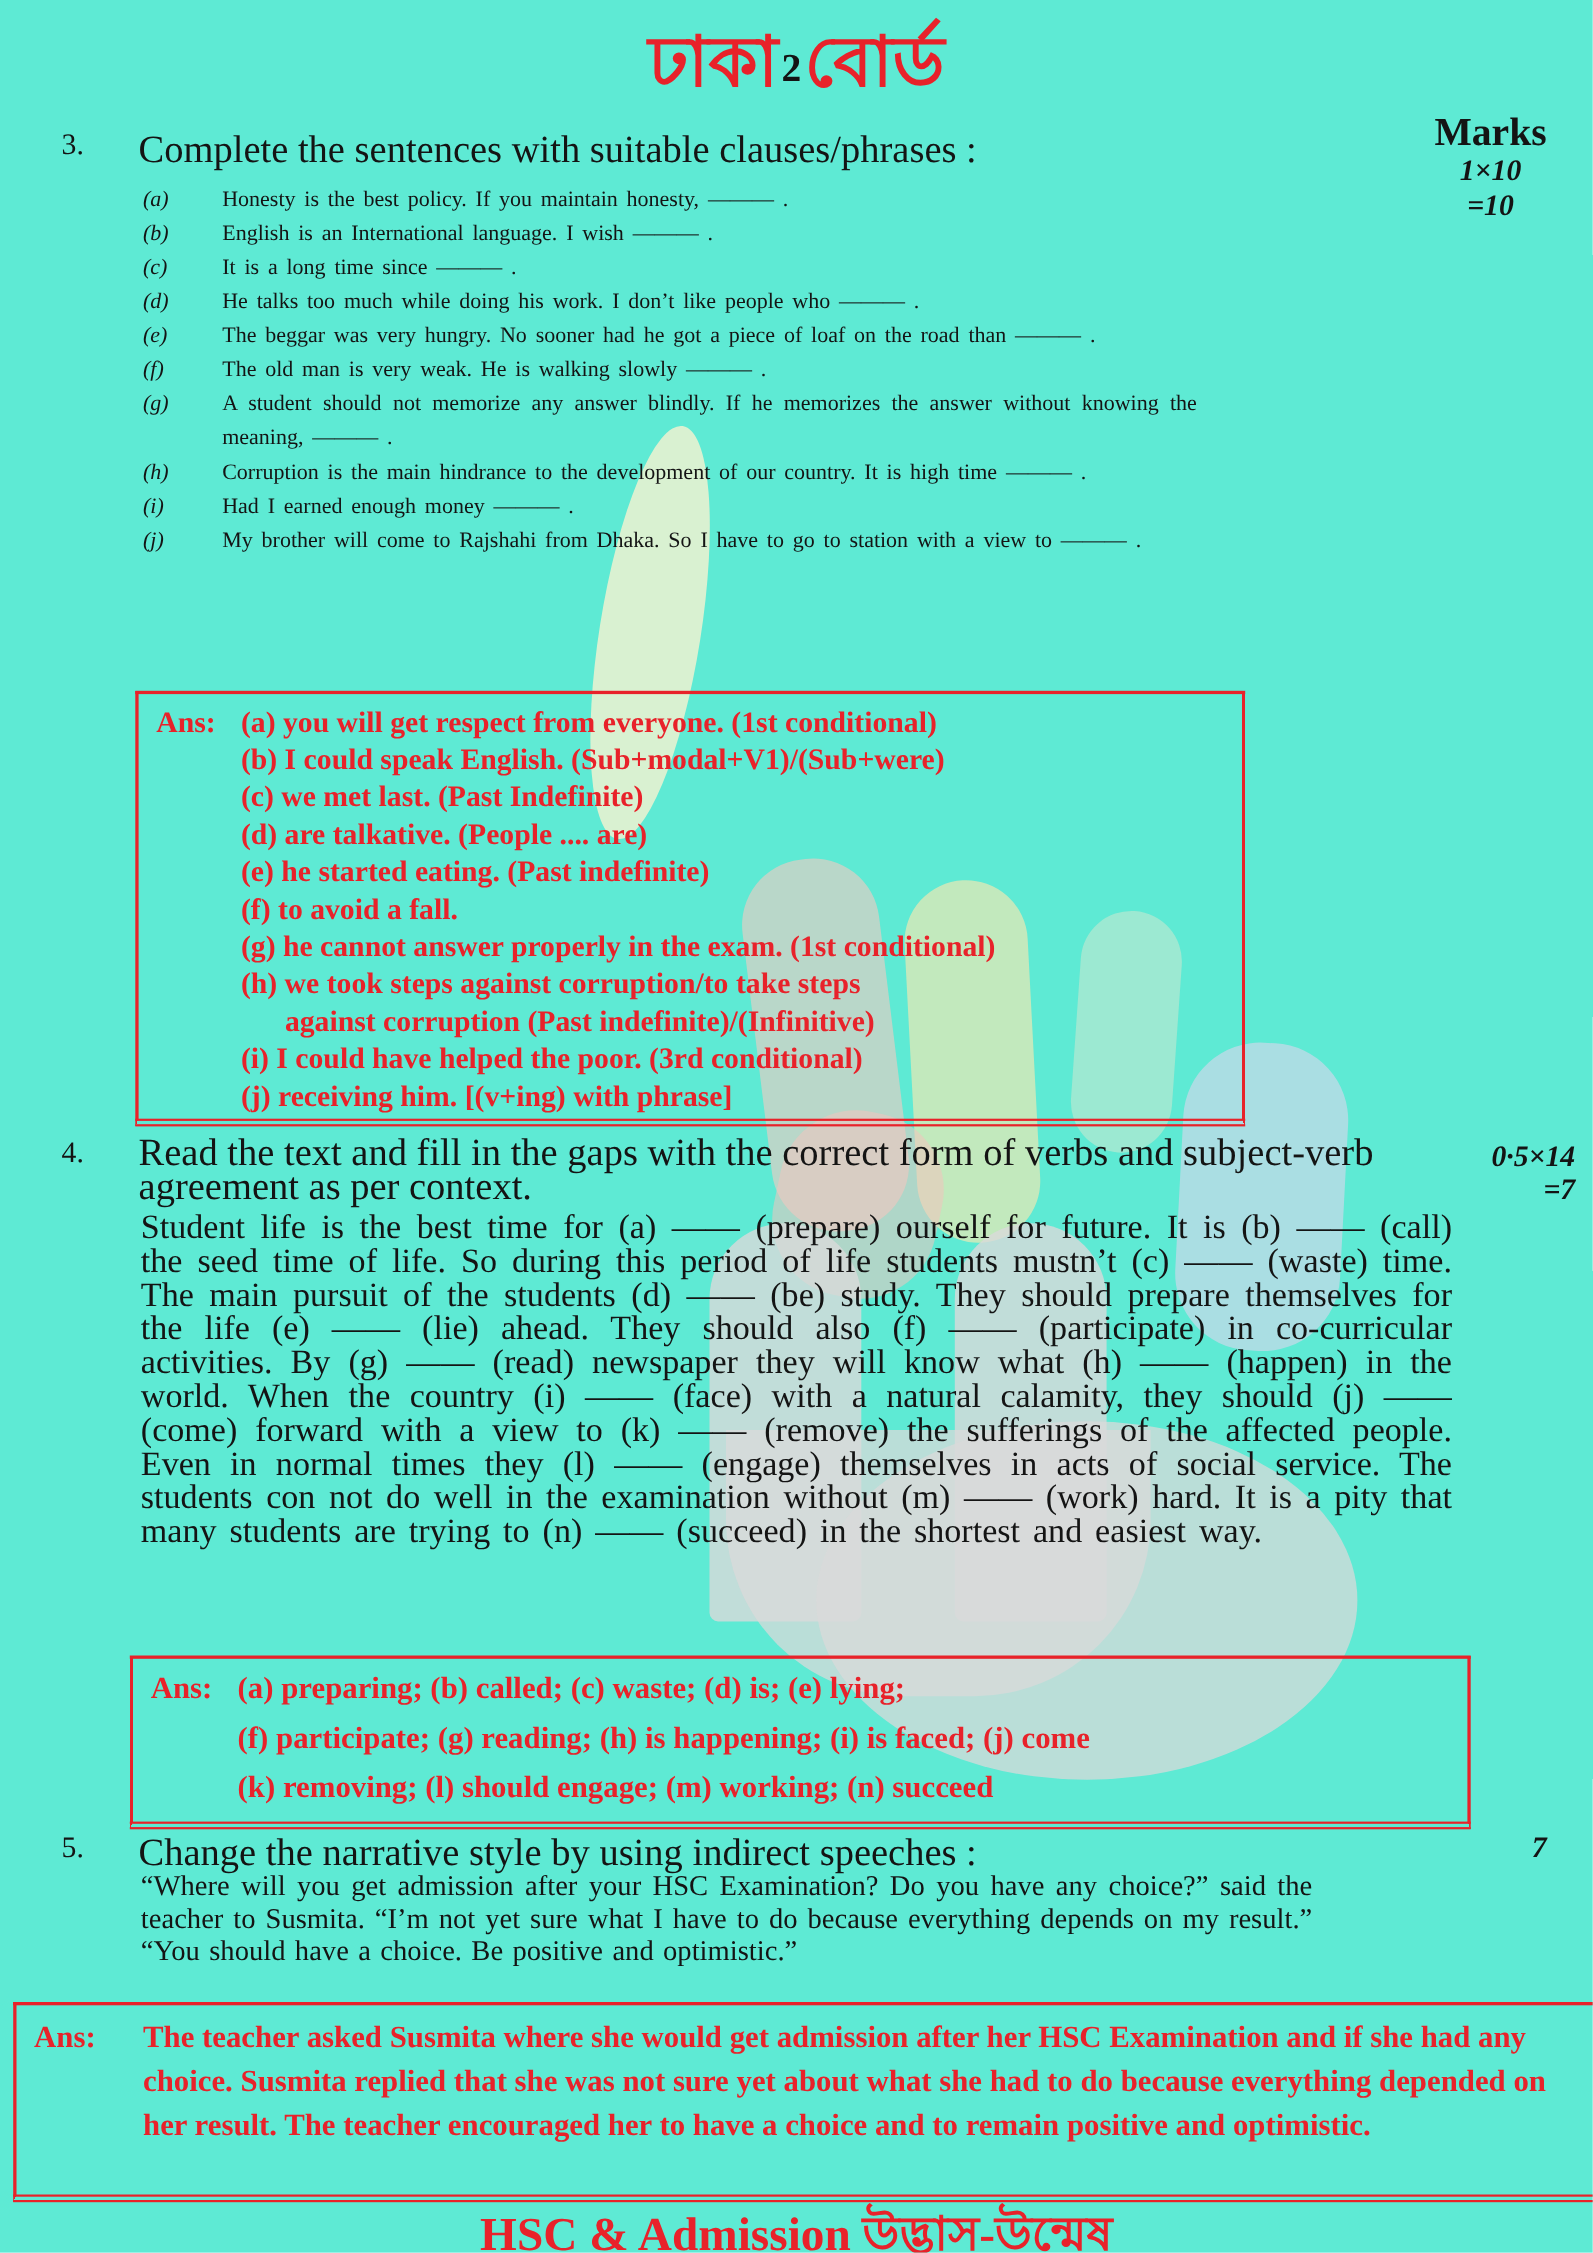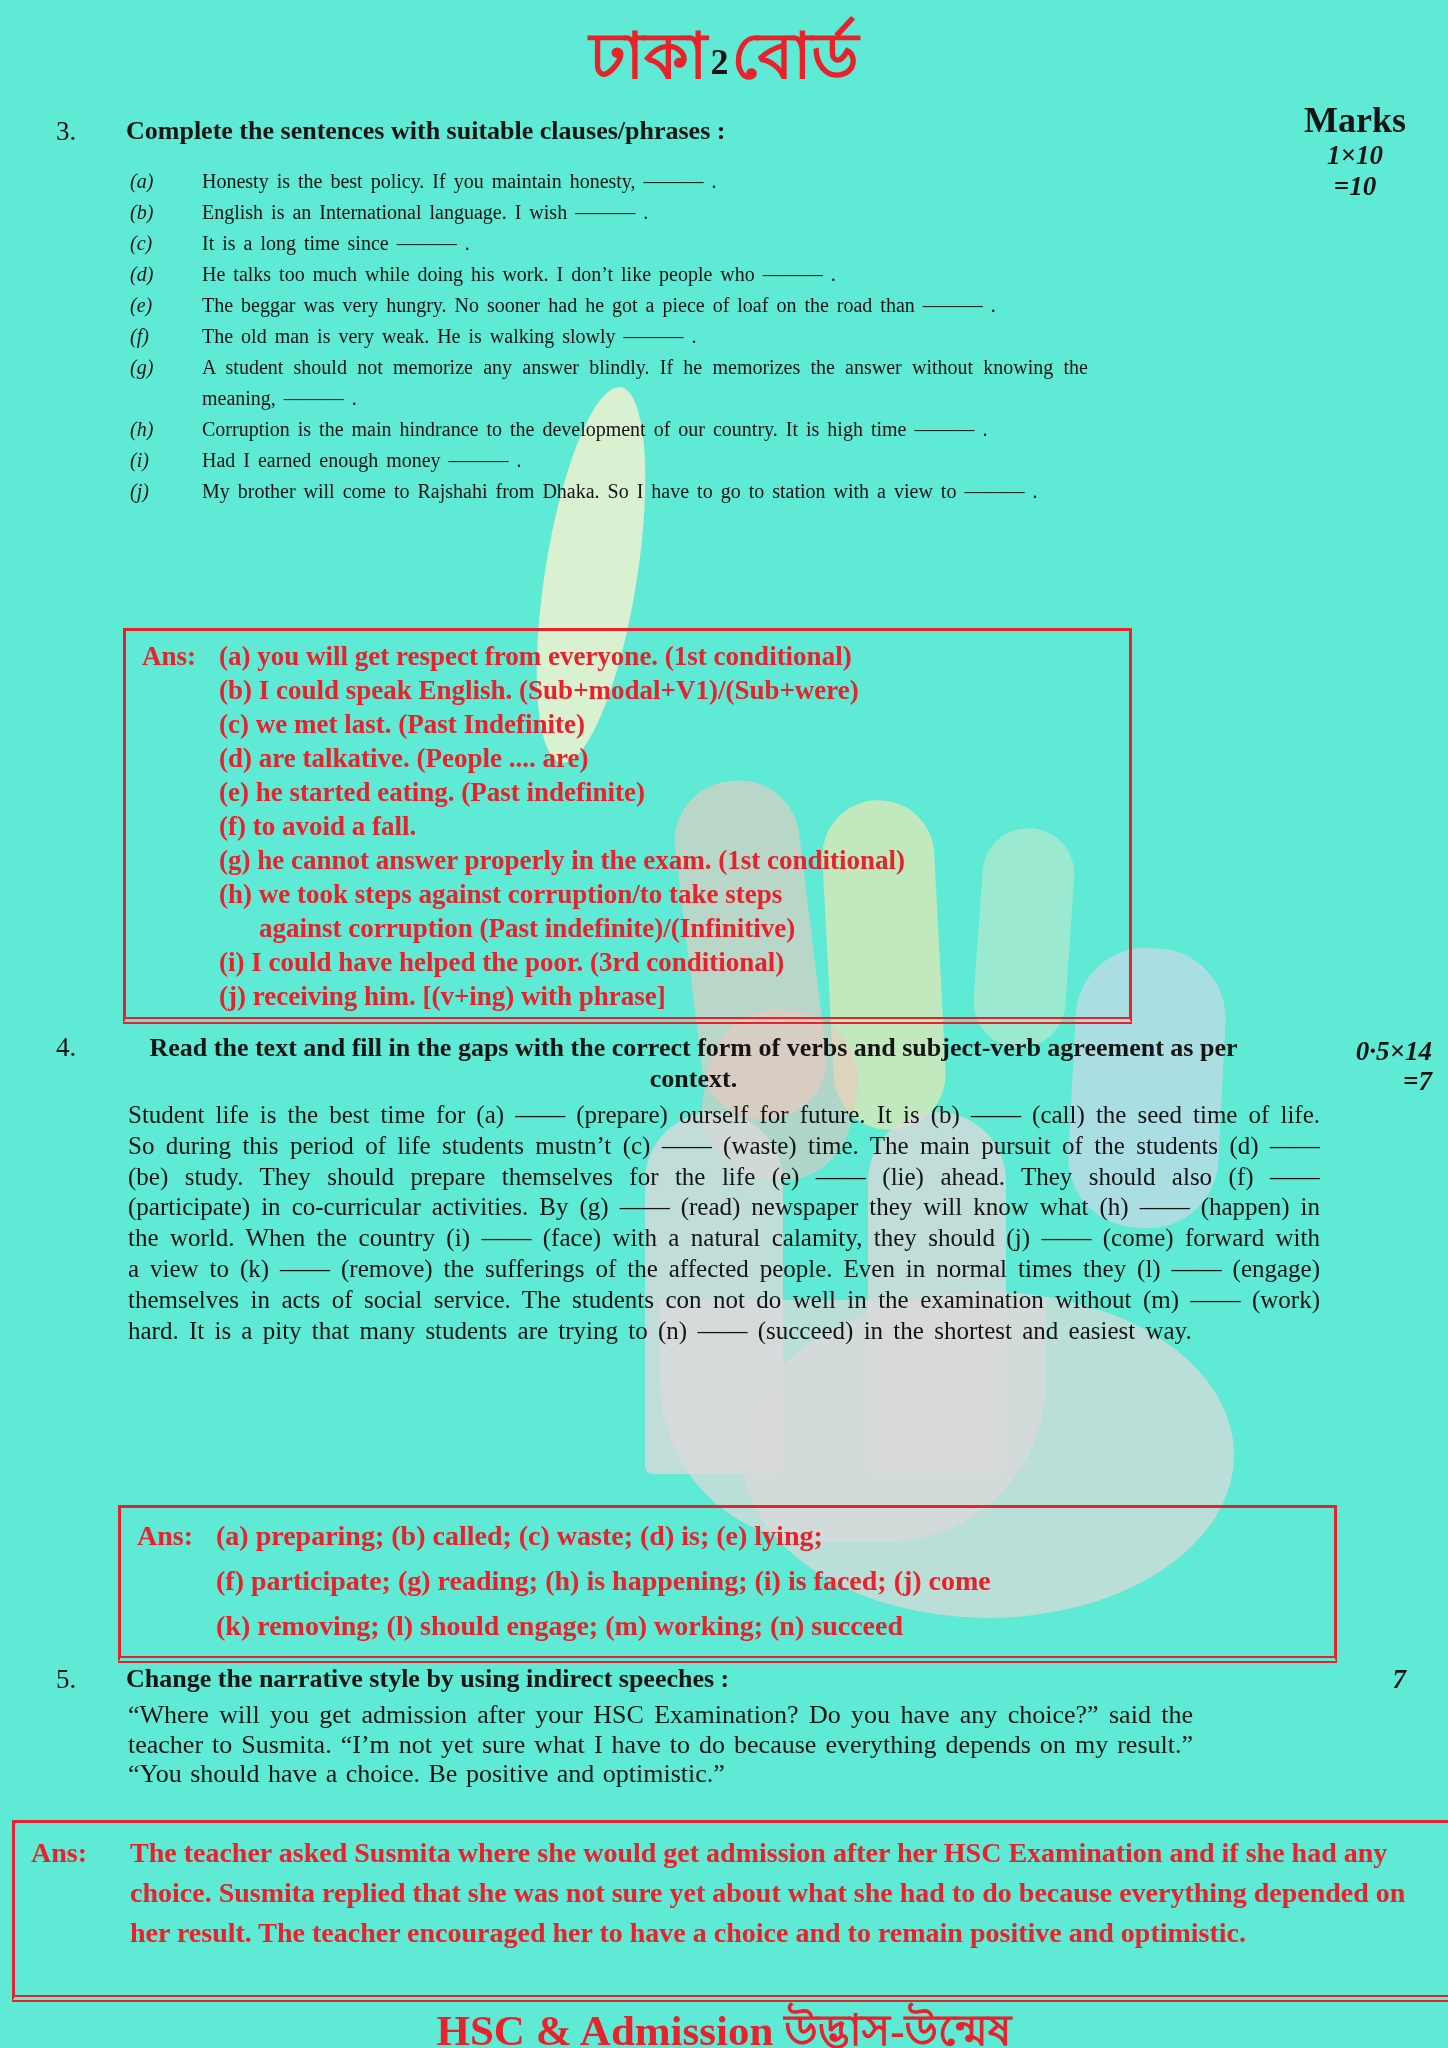--- a/index.html
+++ b/index.html
@@ -26,34 +26,34 @@
   .wm-circle{left:742px;top:1292px;width:492px;height:326px;background:#d9d9d9;border-radius:50%;opacity:.75;}
   
   .ct{position:absolute;z-index:1;}
   .board-title{top:18px;left:0;width:100%;text-align:center;color:var(--accent-red);font-weight:bold;font-size:64px;line-height:78px;}
   .board-title .sep{color:var(--text-black);font-size:36px;position:relative;top:-4px;margin:0 3px;font-weight:bold;}
   .marks-header{top:100px;right:8px;width:170px;text-align:center;font-weight:bold;line-height:1.12;}
   .marks-header .m-label{font-size:36px;display:block;}
   .marks-header .m-val{font-size:27px;font-style:italic;display:block;}
   .q-head{left:0;width:100%;height:40px;}
   .q-num{position:absolute;left:56px;top:0;font-size:27px;}
-  .q-title{position:absolute;left:126px;top:0;font-size:26px;font-weight:bold;text-align:center;}
+  .q-title{position:absolute;left:126px;top:0;font-size:35px;font-weight:normal;}
   .q3-head{top:116px;}
   .q3-items{top:166px;left:130px;width:958px;height:464px;overflow:hidden;font-size:20px;line-height:31px;}
   .q-item{padding-left:72px;text-indent:-72px;text-align:justify;word-spacing:3px;}
   .q-item .q-label{display:inline-block;width:72px;text-indent:0;font-style:italic;}
   .ans-box{border:3px solid var(--accent-red);border-bottom:7px double var(--accent-red);color:var(--accent-red);font-weight:bold;background:transparent;padding-left:15px;}
   .ans-label{position:absolute;left:16px;top:8px;}
   .ans3{top:628px;left:123px;width:988px;height:386px;font-size:27px;line-height:34px;}
   .ans3 .lines{margin:8px 10px 0 78px;}
   .ans3 .cont{padding-left:40px;}
   .q4-head{top:1032px;}
   .q4-head .q-title{width:1135px;line-height:31px;}
   .q4-marks{top:1036px;right:16px;width:130px;text-align:right;font-weight:bold;font-style:italic;font-size:27px;line-height:30px;}
-  .q4-passage{top:1100px;left:128px;width:1192px;height:402px;overflow:hidden;font-size:25px;line-height:30.8px;text-align:justify;word-spacing:4px;}
+  .q4-passage{top:1100px;left:128px;width:1192px;height:402px;overflow:hidden;font-size:31px;line-height:30.8px;text-align:justify;word-spacing:4px;}
   .ans4{top:1505px;left:118px;width:1198px;height:148px;font-size:28px;line-height:45px;}
   .ans4 .ans-label{top:5px;}
   .ans4 .lines{margin:5px 10px 0 80px;}
   .q5-head{top:1664px;}
   .q5-mark{position:absolute;right:42px;top:0;font-size:27px;font-weight:bold;font-style:italic;}
   .q5-passage{top:1700px;left:128px;width:1065px;height:120px;overflow:hidden;font-size:26px;line-height:29.5px;font-weight:normal;text-align:justify;word-spacing:2px;}
   .ans5{top:1820px;left:12px;width:1422px;height:172px;font-size:28px;line-height:40px;}
   .ans5 .ans-label{top:10px;}
   .ans5 .text{margin:10px 14px 0 100px;}
   .footer{top:1998px;left:0;width:100%;text-align:center;color:var(--accent-red);font-weight:bold;font-size:43px;}

